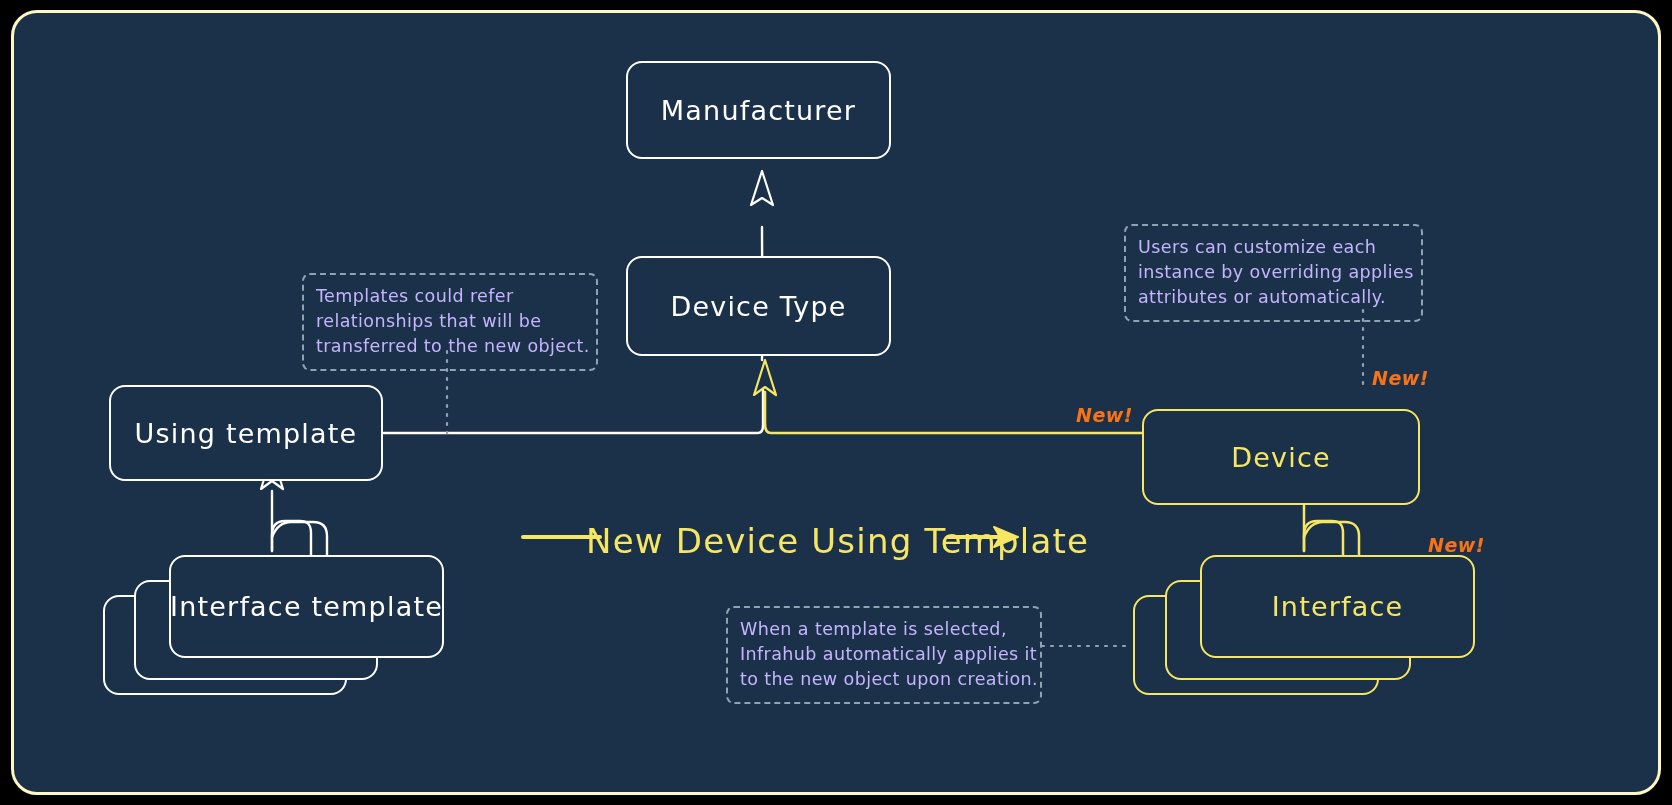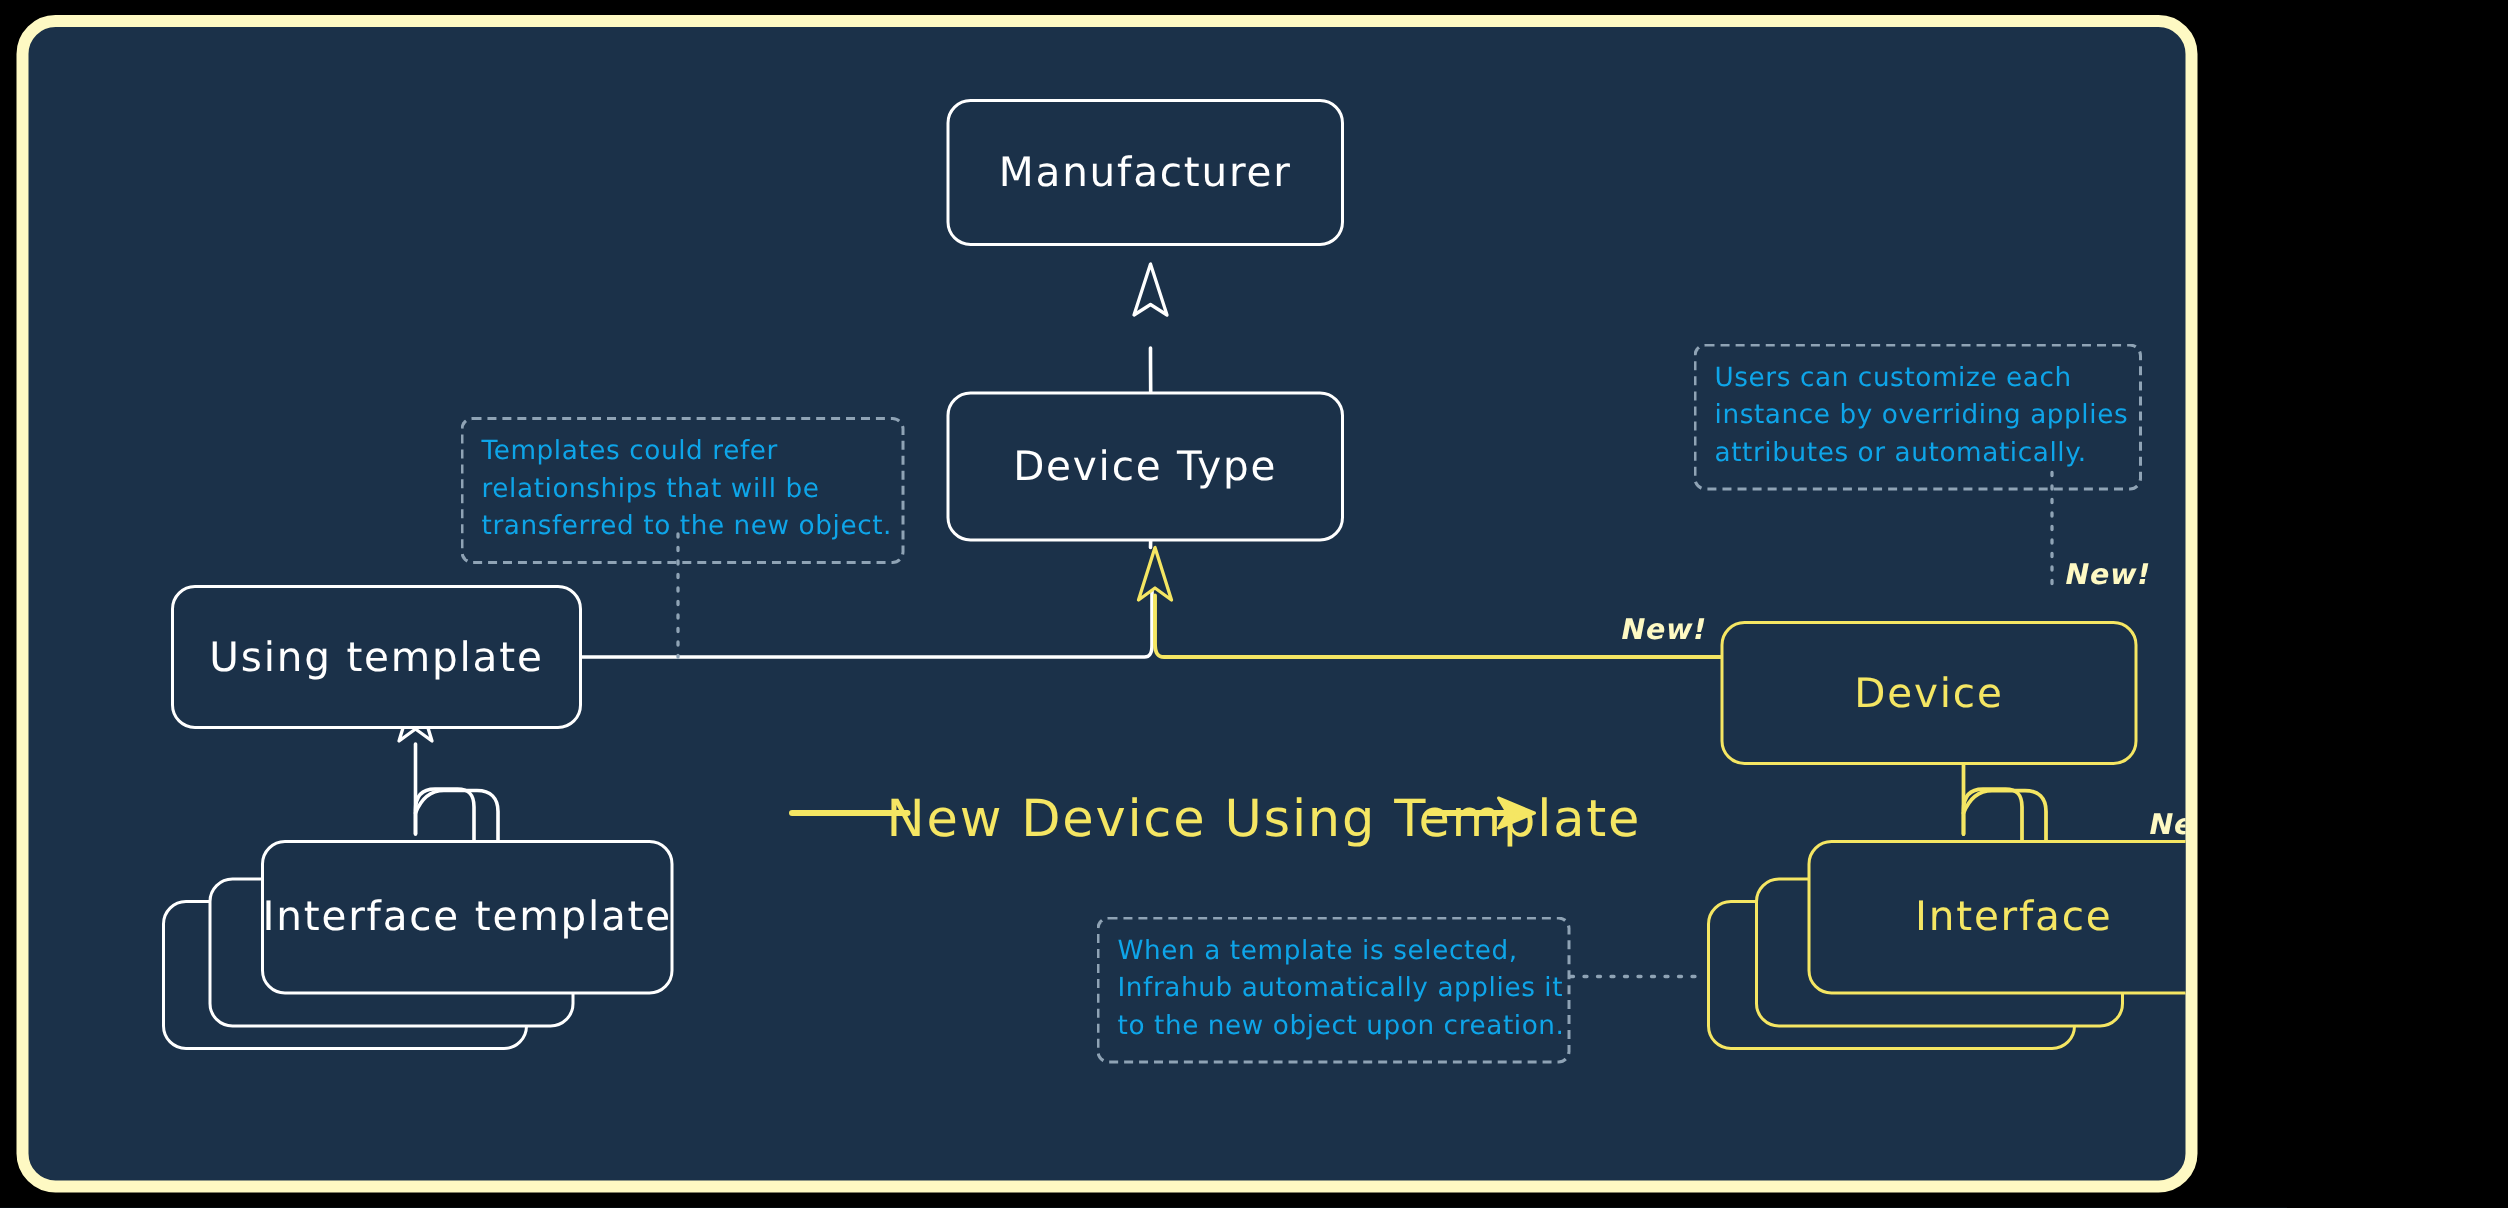--- a/index.html
+++ b/index.html
@@ -18,24 +18,24 @@
     position: relative;
     width: 1672px;
     height: 805px;
     background: #000000;
   }
 
   #canvas {
     position: absolute;
     left: 11px;
     top: 10px;
-    width: 1454px;
+    width: 1650px;
     height: 785px;
     background: #1b3149;
-    border: 8px solid #fef9c3;
+    border: 3px solid #fef9c3;
     border-radius: 26px;
     box-sizing: border-box;
     overflow: hidden;
   }
 
   
   #edges {
     position: absolute;
     left: 0;
     top: 0;
@@ -80,34 +80,34 @@
   }
   .ghost.white { border: 2.6px solid #ffffff; }
   .ghost.yellow { border: 2.6px solid #f5e663; }
 
   
   .callout {
     position: absolute;
     box-sizing: border-box;
     border: 2px dashed #8fa3b5;
     border-radius: 8px;
-    color: #0ea5e9;
+    color: #c4b5fd;
     font-size: 17.5px;
     line-height: 1.42;
     letter-spacing: 0.4px;
     padding: 9px 12px 10px 12px;
     background: transparent;
     font-family: "DejaVu Sans", sans-serif;
   }
   .callout .ln { display: block; white-space: nowrap; }
 
   
   .newtag {
     position: absolute;
-    color: #fef9c3;
+    color: #f97316;
     font-size: 19px;
     font-style: italic;
     font-weight: 700;
     letter-spacing: 0.5px;
     white-space: nowrap;
     font-family: "DejaVu Sans", sans-serif;
   }
 
   
   #transition-label {

